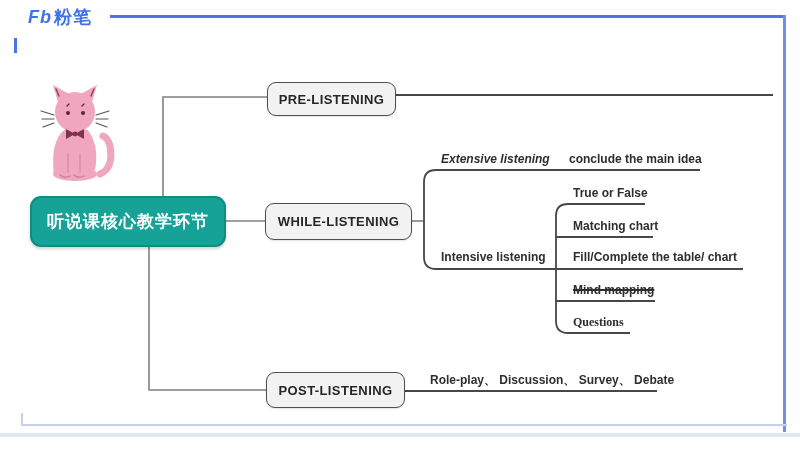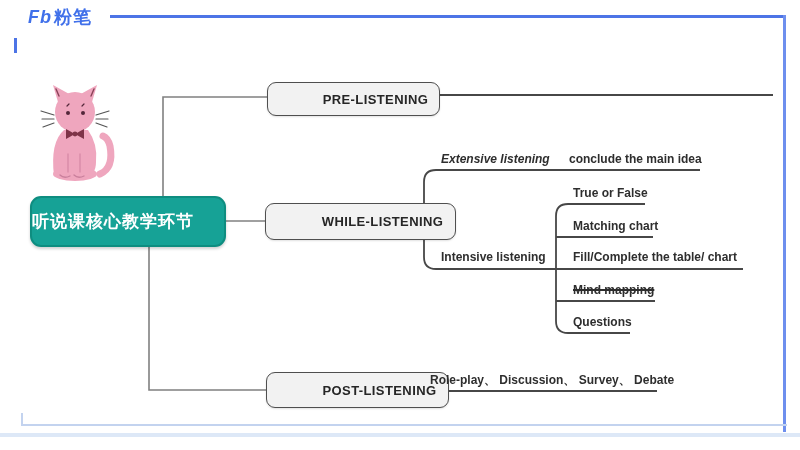--- a/index.html
+++ b/index.html
@@ -16,29 +16,28 @@
   .frame-bottom-tick{left:21px;top:413px;width:2px;height:13px;background:#c3d3ef;}
   .logo-dash{left:14px;top:38px;width:3px;height:15px;background:#4d74e6;}
   .logo{left:28px;top:5px;font-size:18px;font-weight:800;color:#4070ea;letter-spacing:1px;}
   .logo .fb{font-style:italic;margin-right:2px;}
   
   .node{
     border:1.6px solid #4f4f4f;background:#f2f2f2;border-radius:9px;
     display:flex;align-items:center;justify-content:center;
     font-weight:bold;font-size:13px;letter-spacing:.4px;color:#262626;
     box-shadow:0 1px 2px rgba(0,0,0,.12);
-    padding-left:44px;
   }
   .node-pre{left:267px;top:82px;width:127px;height:32px;}
   .node-while{left:265px;top:203px;width:145px;height:35px;}
   .node-post{left:266px;top:372px;width:137px;height:34px;}
   .root-node{
     left:30px;top:196px;width:192px;height:47px;border-radius:11px;
     background:#16a296;border:2px solid #0e8d80;
-    display:flex;align-items:center;justify-content:flex-start;
+    display:flex;align-items:center;justify-content:center;
     color:#ffffff;font-weight:bold;font-size:17px;letter-spacing:1px;
     box-shadow:0 2px 3px rgba(0,0,0,.18);
   }
   
   .note{font-weight:bold;color:#2e2e2e;white-space:nowrap;}
   .note-sm{font-size:11.5px;}
   .note-md{font-size:12px;}
   .struck{text-decoration:line-through;text-decoration-thickness:1.5px;}
   svg{position:absolute;left:0;top:0;}
 </style>
@@ -122,17 +121,17 @@
 
 
   <div class="abs note note-md" style="left:441px;top:152px;font-style:italic;">Extensive listening</div>
   <div class="abs note note-md" style="left:569px;top:152px;">conclude the main idea</div>
   <div class="abs note note-md" style="left:441px;top:250px;">Intensive listening</div>
 
   <div class="abs note note-md" style="left:573px;top:186px;">True or False</div>
   <div class="abs note note-md" style="left:573px;top:219px;">Matching chart</div>
   <div class="abs note note-md" style="left:573px;top:250px;">Fill/Complete the table/ chart</div>
   <div class="abs note note-md struck" style="left:573px;top:283px;">Mind mapping</div>
-  <div class="abs note note-md" style="left:573px;top:315px;">Questions</div>
+  <div class="abs note note-md" style="left:573px;top:315px;font-family:Liberation Serif, serif;">Questions</div>
 
   <div class="abs note note-md" style="left:430px;top:372px;">Role-play、 Discussion、 Survey、 Debate</div>
 
 </div>
 
 </body></html>

